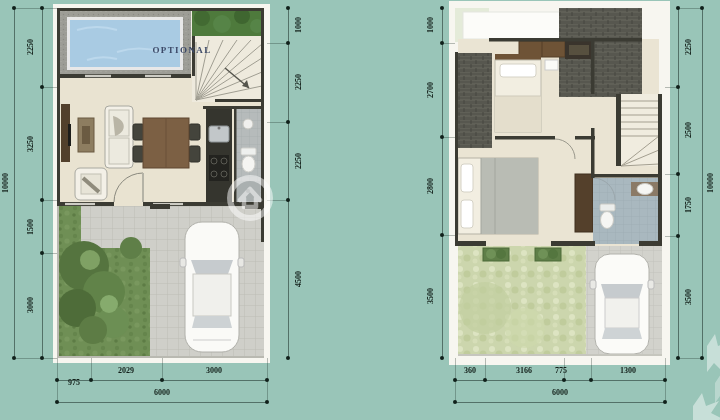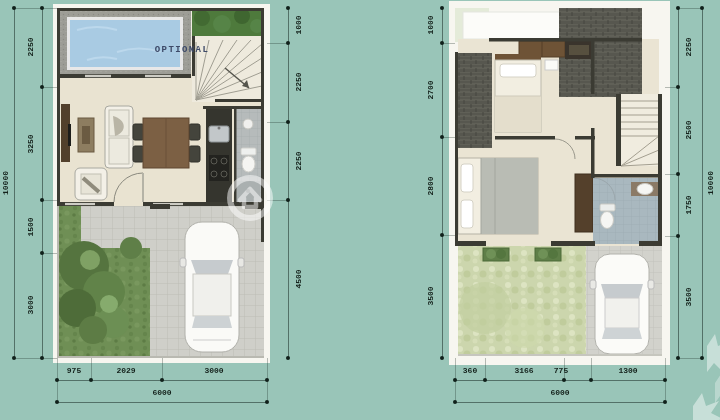--- a/index.html
+++ b/index.html
@@ -1,17 +1,17 @@
 <!DOCTYPE html>
 <html><head>
 <meta charset="utf-8">
 <style>
   html,body{margin:0;padding:0;background:#6f9e92;}
   .stage{position:relative;width:720px;height:420px;background:#99c5b8;overflow:hidden;
-         font-family:Liberation Mono, monospace;}
+         font-family:Liberation Serif, serif;}
   .underlay{position:absolute;background:#f7f6f0;}
   .plan{position:absolute;}
   
   .vl{position:absolute;width:1px;background:rgba(26,44,38,.55);}
   .hl{position:absolute;height:1px;background:rgba(26,44,38,.55);}
   .ext{background:rgba(26,44,38,.30);}
   .tk{position:absolute;width:4px;height:4px;border-radius:50%;background:#10201a;
       transform:translate(-2px,-2px);}
   .dl{position:absolute;width:34px;height:10px;font-size:8px;font-weight:bold;
       color:#14211b;text-align:center;line-height:10px;letter-spacing:0;}
@@ -331,21 +331,21 @@
 
   <div class="dl dlv" style="left:-11px;top:178px;">10000</div>
   <div class="dl dlv" style="left:14px;top:42px;">2250</div>
   <div class="dl dlv" style="left:14px;top:139px;">3250</div>
   <div class="dl dlv" style="left:14px;top:222px;">1500</div>
   <div class="dl dlv" style="left:14px;top:300px;">3000</div>
   <div class="dl dlv" style="left:282px;top:20px;">1000</div>
   <div class="dl dlv" style="left:282px;top:77px;">2250</div>
   <div class="dl dlv" style="left:282px;top:156px;">2250</div>
   <div class="dl dlv" style="left:282px;top:274px;">4500</div>
-  <div class="dl" style="left:57px;top:366px;">975</div>
+  <div class="dl" style="left:57px;top:378px;">975</div>
   <div class="dl" style="left:109px;top:366px;">2029</div>
   <div class="dl" style="left:197px;top:366px;">3000</div>
   <div class="dl" style="left:145px;top:388px;">6000</div>
 
   <div class="vl" style="left:442px;top:8px;height:350px;"></div>
   <div class="vl" style="left:678px;top:8px;height:350px;"></div>
   <div class="vl" style="left:702px;top:8px;height:350px;"></div>
   <div class="hl" style="left:455px;top:380px;width:210px;"></div>
   <div class="hl" style="left:455px;top:402px;width:210px;"></div>
 

